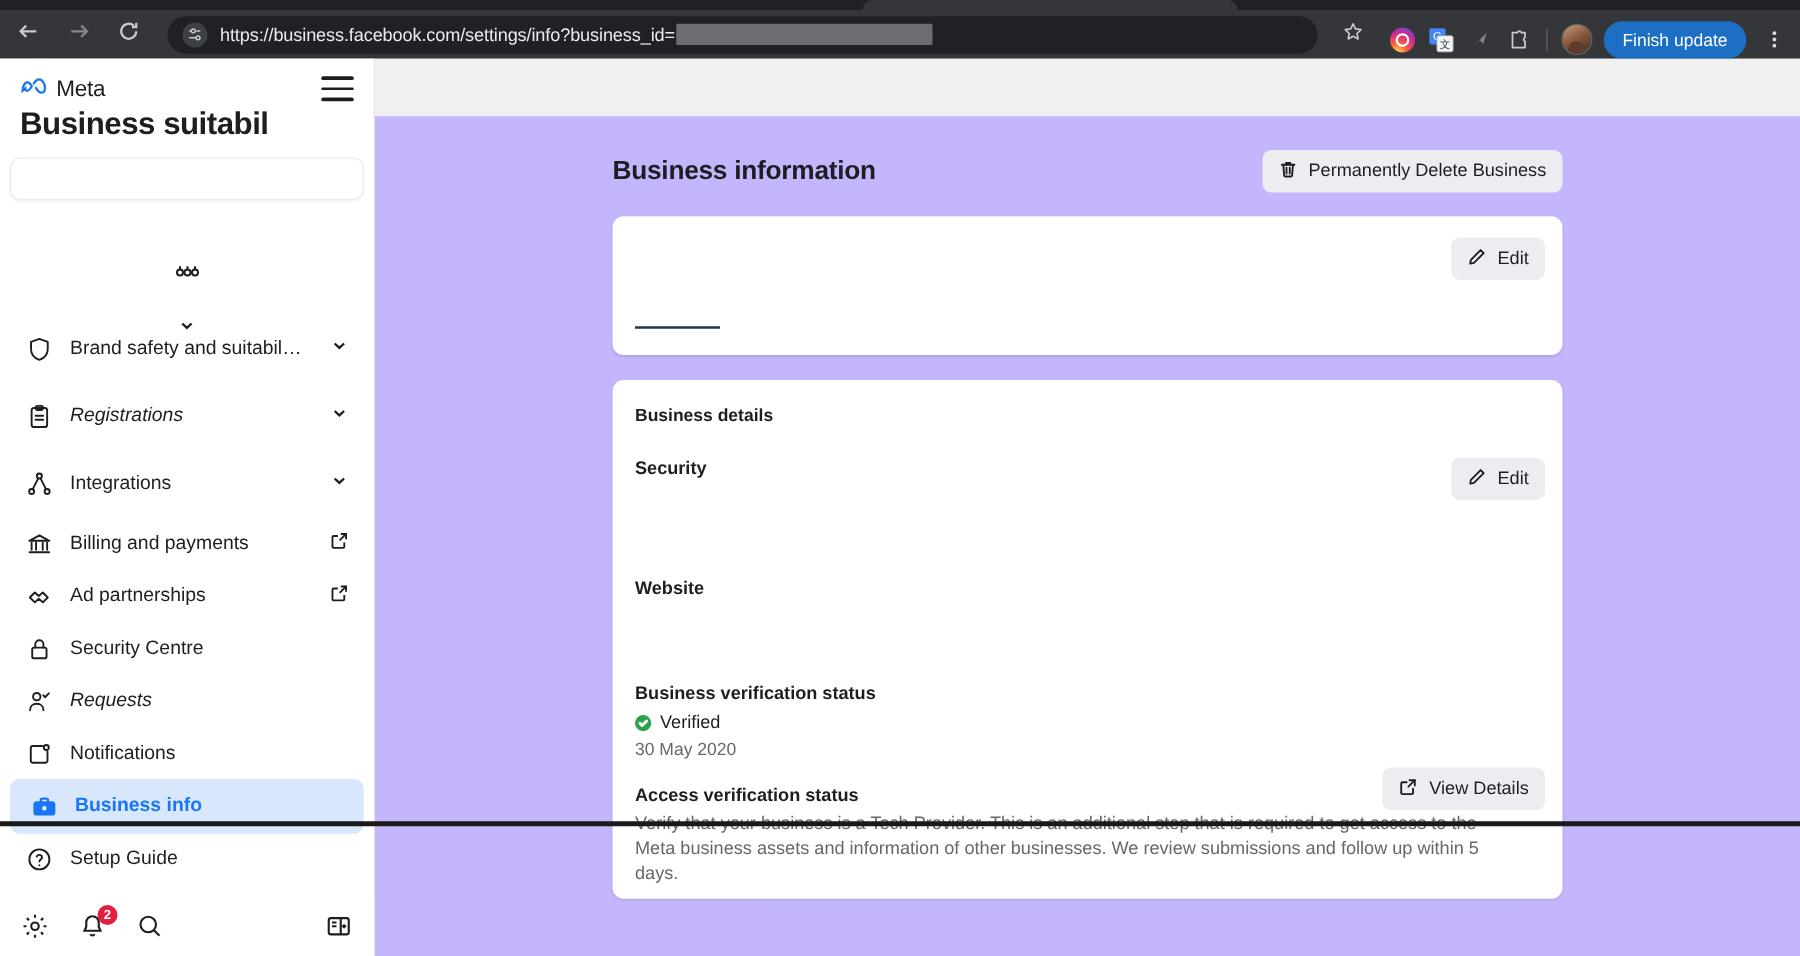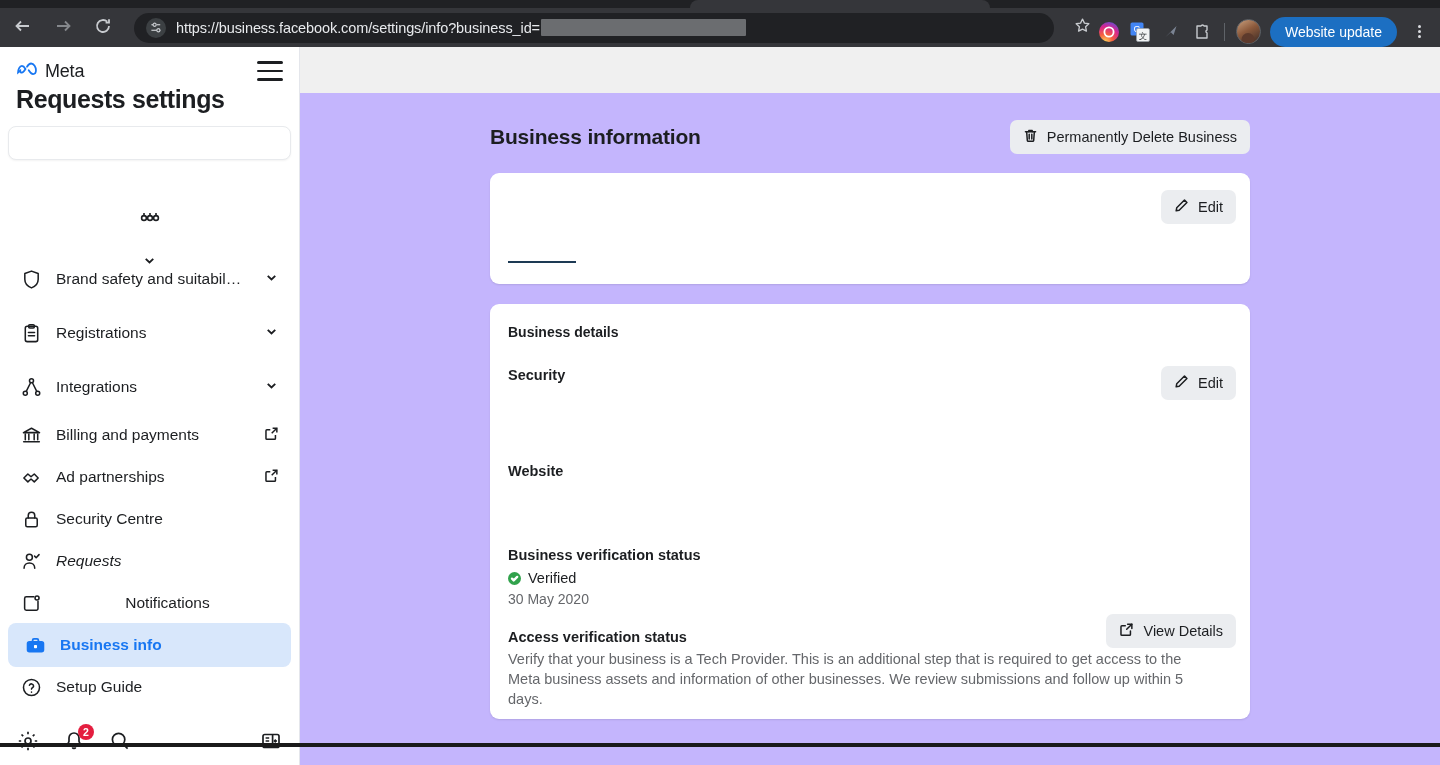--- a/index.html
+++ b/index.html
@@ -76,21 +76,21 @@
     display:flex; align-items:center; cursor:pointer; white-space:nowrap;
   }
   #kebab-btn {
     width:26px; height:30px; display:flex; align-items:center;
     justify-content:center; cursor:pointer; gap:2px; flex-direction:column;
   }
   #kebab-btn i { width:3px; height:3px; border-radius:50%; background:#dadce0; display:block; }
 
   
   #page {
-    position:absolute; top:47px; left:0; width:1440px; height:700px;
+    position:absolute; top:47px; left:0; width:1440px; height:614px;
     background:#f0f0f0;
   }
 
   
   #sidebar {
     position:absolute; top:0; left:0; width:300px; height:718px;
     background:#ffffff; border-right:1px solid #e4e6eb;
     overflow:hidden;
   }
   #brand-row {
@@ -305,21 +305,21 @@
         </svg>
       </span>
       <span class="ext-icon">
         <svg width="22" height="22" viewBox="0 0 22 22" style="stroke:#c8cbcf;fill:none;stroke-width:1.4;stroke-linejoin:round">
           <path d="M6 5h4a1.6 1.6 0 0 1 3 0h3v4a1.6 1.6 0 0 0 0 3v5H6z"></path>
         </svg>
       </span>
       <span class="ext-sep"></span>
       <div id="avatar-btn"></div>
       <div id="finish-update-btn">
-        <span>Website update</span>
+        <span>Finish update</span>
       </div>
       <div id="kebab-btn">
         <i></i>
           <i></i>
           <i></i>
       </div>
     </div>
   </div>
 </div>
 
@@ -335,21 +335,21 @@
         </span>
         <span class="word">Meta</span>
       </div>
       <div id="hamburger">
           <i></i>
           <i></i>
           <i></i>
         </div>
     </div>
 
-    <div id="settings-title">Requests settings</div>
+    <div id="settings-title">Business suitabil</div>
 
     <div id="sidebar-search">
       <input type="text" value="" placeholder="" style="">
     </div>
 
     <div id="nav-scroll">
 
       <div class="nav-item" style="margin-top:-10px;flex-direction:column;">
         <span class="nav-ico">
           <svg width="22" height="22" viewBox="0 0 22 22">
@@ -374,21 +374,21 @@
             </svg>
         </span>
         <span class="label">Brand safety and suitabil…</span>
         <span class="chev">
           <svg width="15" height="15" viewBox="0 0 16 16">
               <path d="M4 6.2L8 10l4-3.8"></path>
             </svg>
         </span>
       </div>
 
-      <div class="nav-item" style="margin-top:10px;">
+      <div class="nav-item" style="margin-top:10px;font-style:italic;">
         <span class="nav-ico">
           <svg width="21" height="21" viewBox="0 0 22 22">
             <rect x="4.5" y="3.5" width="13" height="16" rx="2"></rect>
             <rect x="8" y="1.8" width="6" height="3.4" rx="1.2"></rect>
             <path d="M7.8 10h6.4M7.8 13.4h6.4"></path>
           </svg>
         </span>
         <span class="label">Registrations</span>
         <span class="chev">
           <svg width="15" height="15" viewBox="0 0 16 16">
@@ -462,21 +462,21 @@
         <span class="nav-ico">
           <svg width="21" height="21" viewBox="0 0 22 22">
             <circle cx="8.8" cy="6.6" r="3.1"></circle>
             <path d="M3.2 18c0-3.3 2.5-5.4 5.6-5.4s5.6 2.1 5.6 5.4"></path>
             <path d="M14.2 5.4l1.7 1.7 3-3.3"></path>
           </svg>
         </span>
         <span class="label">Requests</span>
       </div>
 
-      <div class="nav-item" style="margin-top:-2px;text-align:center;">
+      <div class="nav-item" style="margin-top:-2px;">
         <span class="nav-ico">
           <svg width="21" height="21" viewBox="0 0 22 22">
             <path d="M13.4 4H5.6a1.8 1.8 0 0 0-1.8 1.8v10.4A1.8 1.8 0 0 0 5.6 18h10.4a1.8 1.8 0 0 0 1.8-1.8V8.6"></path>
             <circle cx="16.8" cy="5.2" r="2.1"></circle>
           </svg>
         </span>
         <span class="label">Notifications</span>
       </div>
 
       <div class="nav-item active" style="margin-top:-2px;padding-left:16px;">

